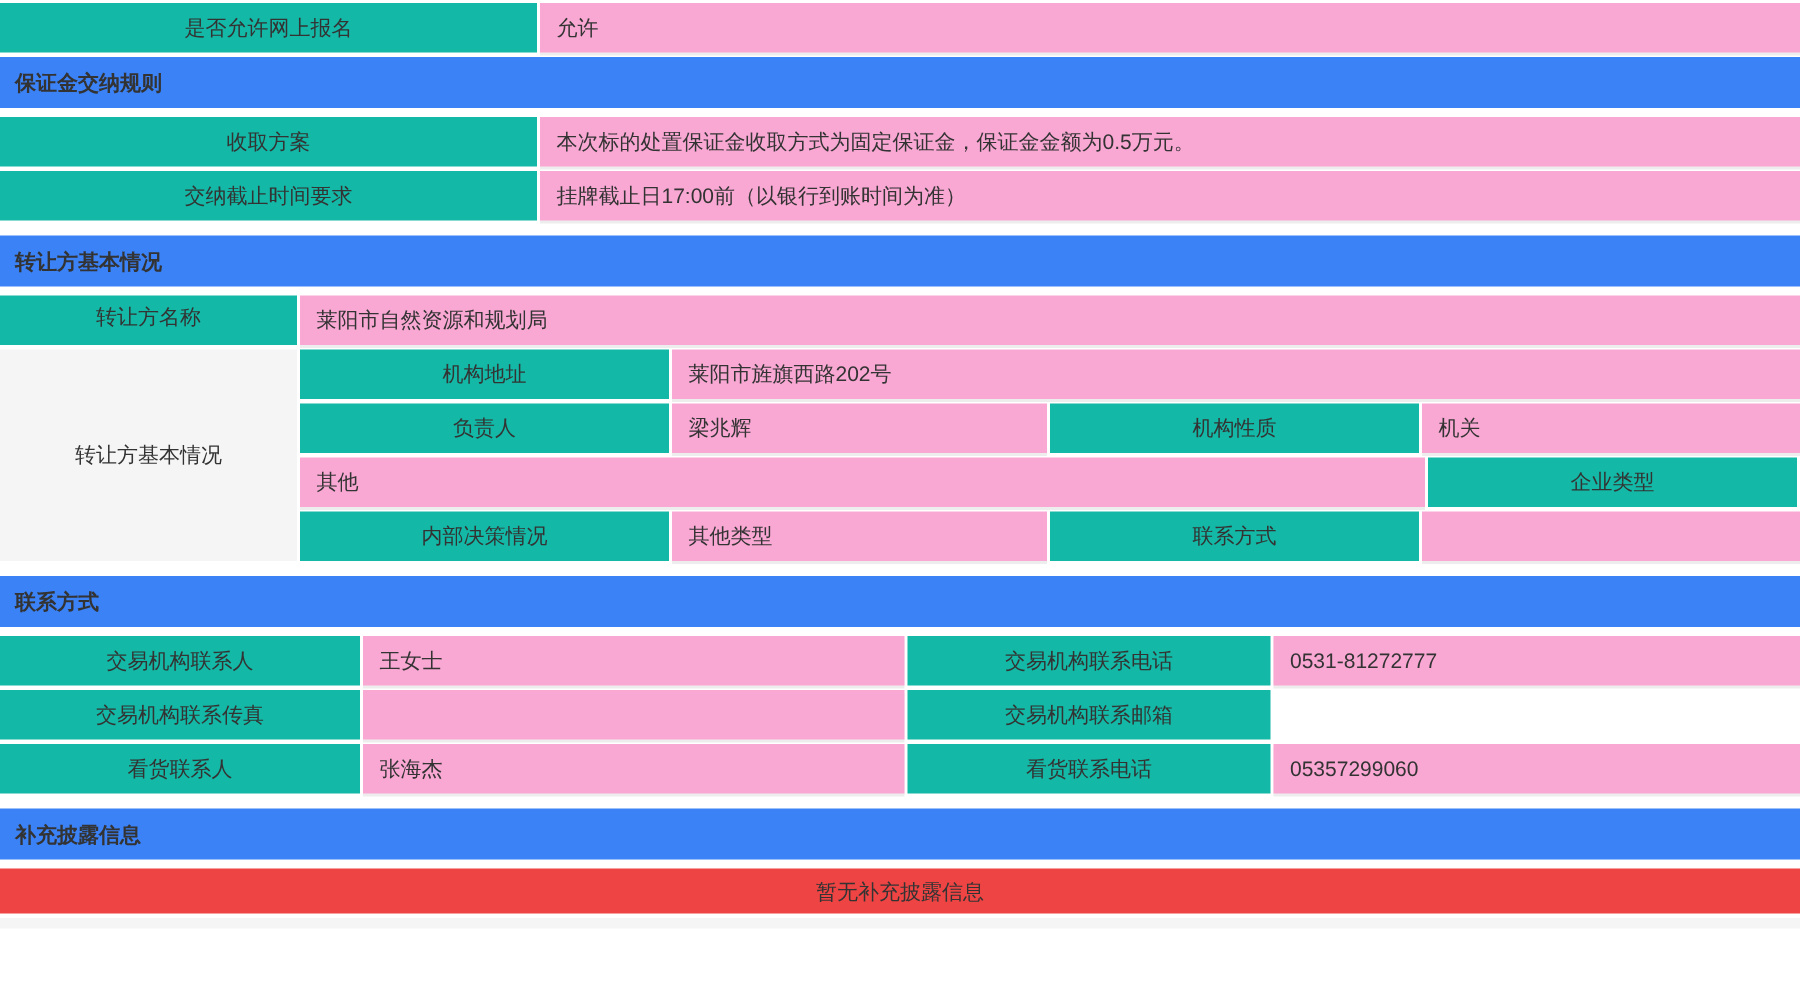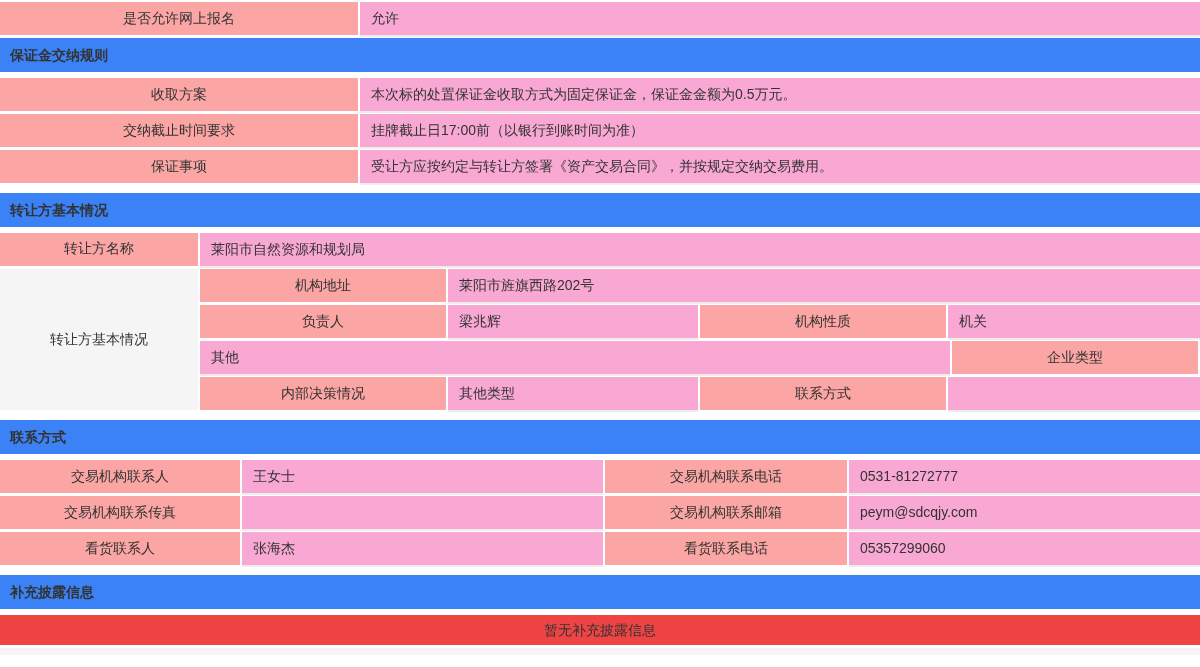--- a/index.html
+++ b/index.html
@@ -17,21 +17,21 @@
     padding-top: 2px;
   }
   .row { display: flex; margin-bottom: 3px; }
   .cell {
     height: 33px;
     line-height: 33px;
     white-space: nowrap;
     overflow: hidden;
   }
   .cell-label {
-    background: #fca5a5;
+    background: #14b8a6;
     text-align: center;
     margin-right: 2px;
   }
   .cell-value {
     background: #f9a8d4;
     padding-left: 11px;
     margin-right: 2px;
     box-shadow: 0 2px 0 0 #ededed;
   }
   .cell-value:last-child { margin-right: 0; }
@@ -95,24 +95,20 @@
   <div class="section-header first">保证金交纳规则</div>
 
   <div class="row">
     <div class="cell cell-label w-label-wide">收取方案</div>
     <div class="cell cell-value w-val-flex">本次标的处置保证金收取方式为固定保证金，保证金金额为0.5万元。</div>
   </div>
   <div class="row">
     <div class="cell cell-label w-label-wide">交纳截止时间要求</div>
     <div class="cell cell-value w-val-flex">挂牌截止日17:00前（以银行到账时间为准）</div>
   </div>
-  <div class="row">
-    <div class="cell cell-label w-label-wide">保证事项</div>
-    <div class="cell cell-value w-val-flex">受让方应按约定与转让方签署《资产交易合同》，并按规定交纳交易费用。</div>
-  </div>
 
   <div class="section-header">转让方基本情况</div>
 
   <div class="row">
     <div class="cell cell-label w-label-narrow">转让方名称</div>
     <div class="cell cell-value w-val-flex">莱阳市自然资源和规划局</div>
   </div>
 
   <div class="nested">
     <div class="nested-outer">转让方基本情况</div>
@@ -145,21 +141,20 @@
   <div class="row">
     <div class="cell cell-label w-label-mid">交易机构联系人</div>
     <div class="cell cell-value w-c-val1">王女士</div>
     <div class="cell cell-label w-c-label2">交易机构联系电话</div>
     <div class="cell cell-value w-val-flex">0531-81272777</div>
   </div>
   <div class="row">
     <div class="cell cell-label w-label-mid">交易机构联系传真</div>
     <div class="cell cell-value w-c-val1"></div>
     <div class="cell cell-label w-c-label2">交易机构联系邮箱</div>
-    <div class="cell cell-value w-val-flex">peym@sdcqjy.com</div>
   </div>
   <div class="row">
     <div class="cell cell-label w-label-mid">看货联系人</div>
     <div class="cell cell-value w-c-val1">张海杰</div>
     <div class="cell cell-label w-c-label2">看货联系电话</div>
     <div class="cell cell-value w-val-flex">05357299060</div>
   </div>
 
   <div class="section-header">补充披露信息</div>
   <div class="empty-row">暂无补充披露信息</div>

